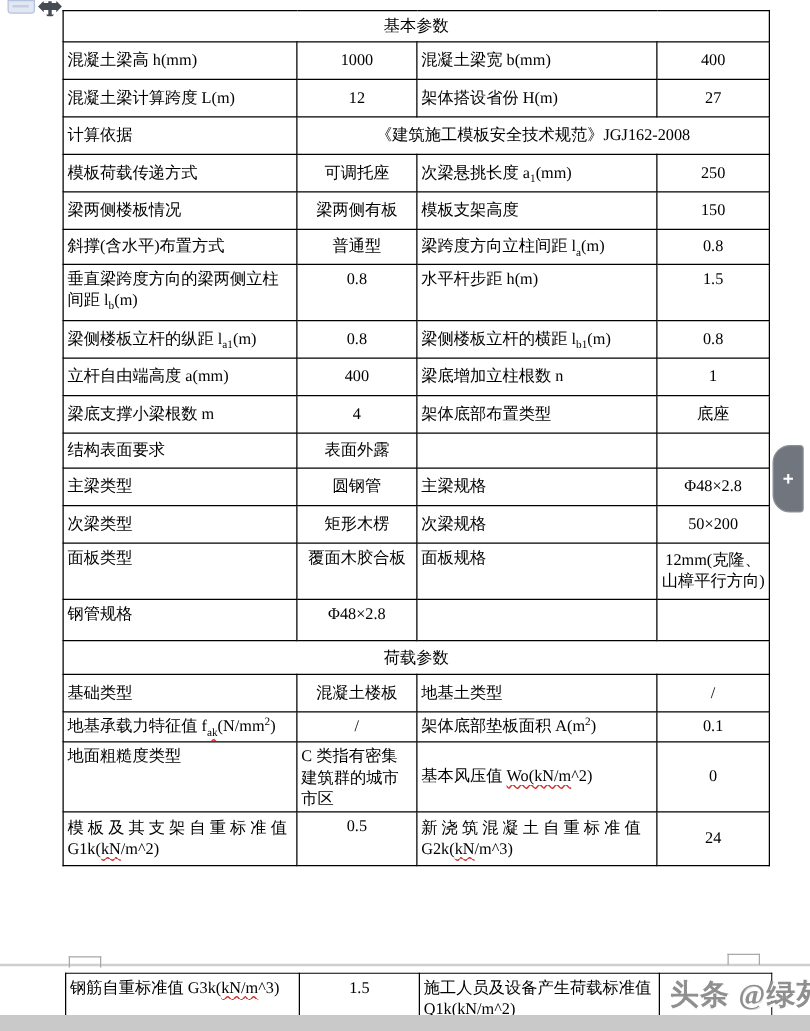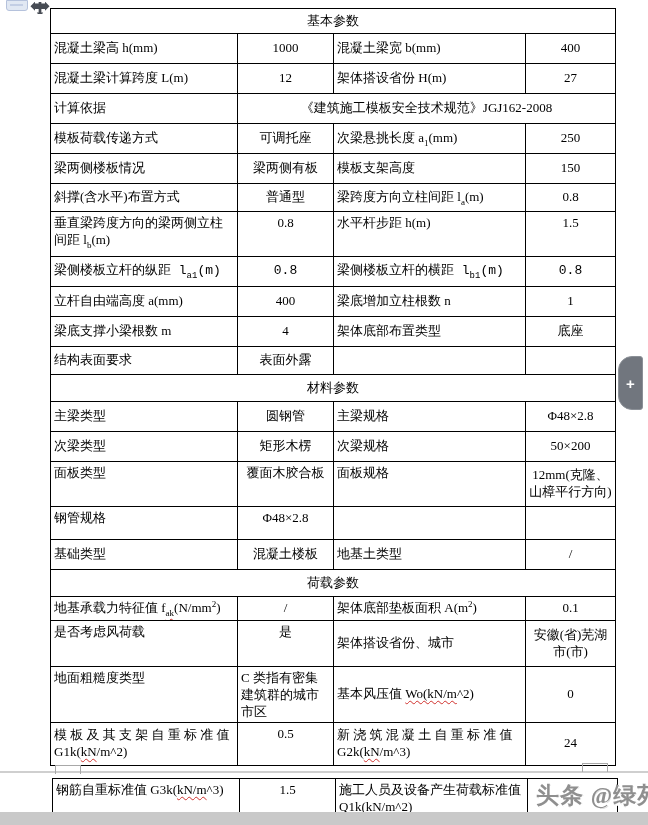--- a/index.html
+++ b/index.html
@@ -125,21 +125,21 @@
             <td class="val">普通型</td>
             <td class="lbl">梁跨度方向立柱间距 l<sub>a</sub>(m)</td>
             <td class="val">0.8</td>
           </tr>
           <tr style="height: 45px;">
             <td class="lbl vt">垂直梁跨度方向的梁两侧立柱间距 l<sub>b</sub>(m)</td>
             <td class="val vt">0.8</td>
             <td class="lbl vt">水平杆步距 h(m)</td>
             <td class="val vt">1.5</td>
           </tr>
-          <tr style="height: 30px; font-family: Liberation Mono, monospace;">
+          <tr style="height: 30px;">
             <td class="lbl">梁侧楼板立杆的纵距 l<sub>a1</sub>(m)</td>
             <td class="val">0.8</td>
             <td class="lbl">梁侧楼板立杆的横距 l<sub>b1</sub>(m)</td>
             <td class="val">0.8</td>
           </tr>
           <tr style="height: 30px;">
             <td class="lbl">立杆自由端高度 a(mm)</td>
             <td class="val">400</td>
             <td class="lbl">梁底增加立柱根数 n</td>
             <td class="val">1</td>
@@ -148,23 +148,20 @@
             <td class="lbl">梁底支撑小梁根数 m</td>
             <td class="val">4</td>
             <td class="lbl">架体底部布置类型</td>
             <td class="val">底座</td>
           </tr>
           <tr style="height: 28px;">
             <td class="lbl">结构表面要求</td>
             <td class="val">表面外露</td>
             <td class="lbl"></td>
             <td class="lbl"></td>
-          </tr>
-          <tr style="height: 27px;">
-            <td colspan="4" class="sec">材料参数</td>
           </tr>
           <tr style="height: 30px;">
             <td class="lbl">主梁类型</td>
             <td class="val">圆钢管</td>
             <td class="lbl">主梁规格</td>
             <td class="val">Φ48×2.8</td>
           </tr>
           <tr style="height: 30px;">
             <td class="lbl">次梁类型</td>
             <td class="val">矩形木楞</td>
@@ -176,40 +173,34 @@
             <td class="val vt">覆面木胶合板</td>
             <td class="lbl vt">面板规格</td>
             <td class="val">12mm(克隆、山樟平行方向)</td>
           </tr>
           <tr style="height: 33px;">
             <td class="lbl vt">钢管规格</td>
             <td class="val vt">Φ48×2.8</td>
             <td class="lbl"></td>
             <td class="lbl"></td>
           </tr>
+          <tr style="height: 27px;">
+            <td colspan="4" class="sec">荷载参数</td>
+          </tr>
           <tr style="height: 30px;">
             <td class="lbl">基础类型</td>
             <td class="val">混凝土楼板</td>
             <td class="lbl">地基土类型</td>
             <td class="val">/</td>
-          </tr>
-          <tr style="height: 27px;">
-            <td colspan="4" class="sec">荷载参数</td>
           </tr>
           <tr style="height: 24px;">
             <td class="lbl">地基承载力特征值 f<sub class="sq">ak</sub>(N/mm<sup>2</sup>)</td>
             <td class="val">/</td>
             <td class="lbl">架体底部垫板面积 A(m<sup>2</sup>)</td>
             <td class="val">0.1</td>
-          </tr>
-          <tr style="height: 46px;">
-            <td class="lbl vt">是否考虑风荷载</td>
-            <td class="val vt">是</td>
-            <td class="lbl">架体搭设省份、城市</td>
-            <td class="val">安徽(省)芜湖市(市)</td>
           </tr>
           <tr style="height: 47px;">
             <td class="lbl vt">地面粗糙度类型</td>
             <td class="lbl vt">C 类指有密集建筑群的城市市区</td>
             <td class="lbl">基本风压值 <span class="sq">Wo(kN/m</span>^2)</td>
             <td class="val">0</td>
           </tr>
           <tr style="height: 43px;">
             <td class="lbl">模 板 及 其 支 架 自 重 标 准 值<br>G1k(<span class="sq">kN</span>/m^2)</td>
             <td class="val vt">0.5</td>

